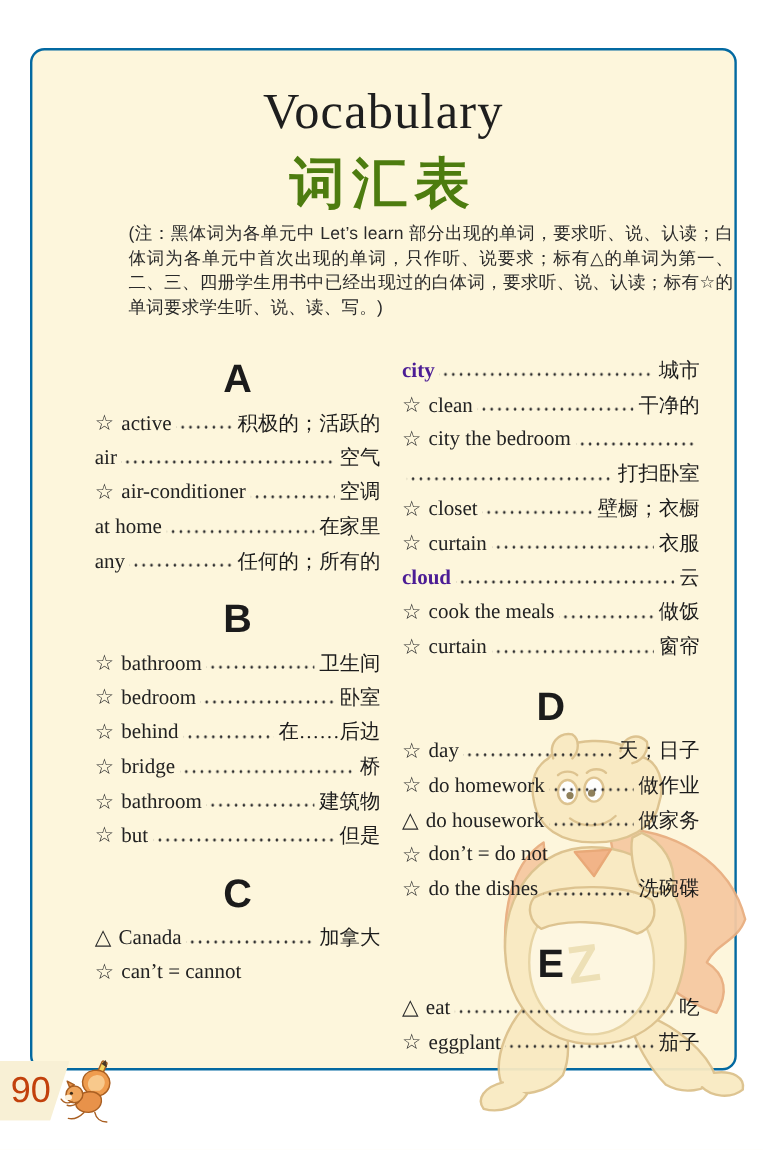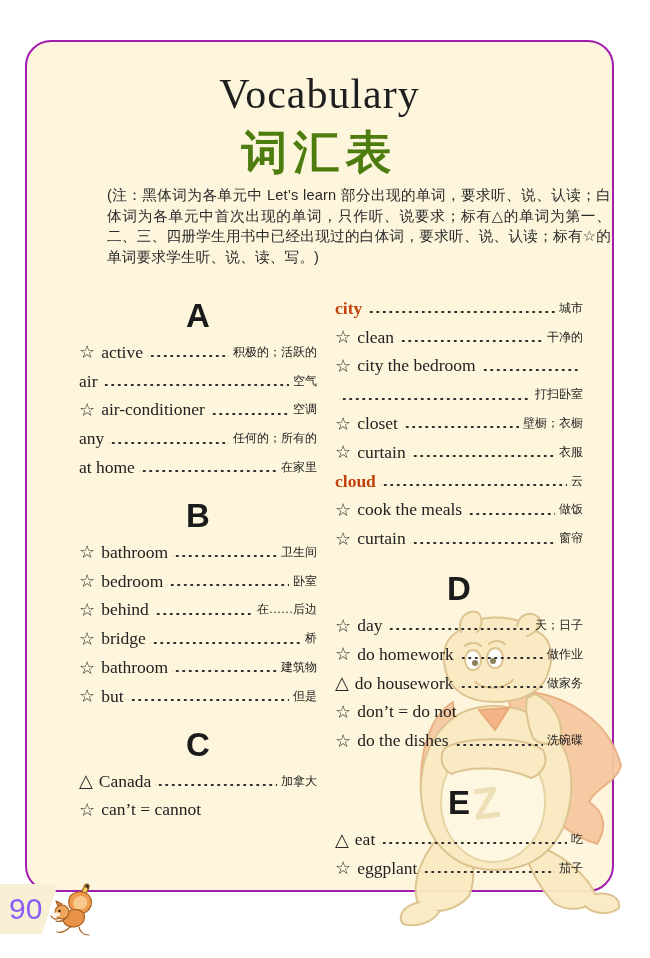--- a/index.html
+++ b/index.html
@@ -2,21 +2,21 @@
 <html><head>
 <meta charset="utf-8">
 <style>
   * { margin:0; padding:0; box-sizing:border-box; }
   html,body { width:650px; height:958px; background:#ffffff; overflow:hidden;
     font-family:"Liberation Serif","DejaVu Serif",serif; color:#262626; }
   .canvas { position:relative; width:650px; height:958px; background:#ffffff; }
 
   
   .page { position:absolute; left:25px; top:40px; width:589px; height:852px;
-    background:#fdf6dc; border:2px solid #a21caf; border-radius:26px; }
+    background:#fdf6dc; border:2px solid #0369a1; border-radius:12px; }
 
   .title-en { position:absolute; left:0; top:28px; width:100%; text-align:center;
     font-size:42px; font-weight:400; letter-spacing:1px; color:#1e1e1e; }
   .title-zh { position:absolute; left:0; top:80px; width:100%; text-align:center;
     font-family:"Liberation Sans","DejaVu Sans",sans-serif;
     font-size:46px; font-weight:700; letter-spacing:6px; color:#4d7c0f; }
 
   .note { position:absolute; left:52px; top:143px; width:504px;
     font-family:"Liberation Sans","DejaVu Sans",sans-serif;
     font-size:14.6px; line-height:20.6px; text-align:justify; color:#2a2a2a;
@@ -28,37 +28,37 @@
   .col-right { left:308px; width:248px; }
 
   .sec-h { height:44px; line-height:44px; text-align:center;
     font-family:"Liberation Sans","DejaVu Sans",sans-serif;
     font-size:33px; font-weight:700; color:#1b1b1b; }
 
   .vrow { display:flex; align-items:center; height:28.8px;
     font-size:17.5px; color:#222; white-space:nowrap; }
   .star { font-size:18px; margin-right:6px; flex:0 0 auto; color:#2b2b2b; }
   .term { flex:0 0 auto; }
-  .term.bold { font-weight:700; color:#c2410c; }
+  .term.bold { font-weight:700; color:#4c1d95; }
   .leader { flex:1 1 12px; min-width:12px; height:100%; margin:0 4px;
     background-image:radial-gradient(circle,#2e2e2e 1.05px,rgba(0,0,0,0) 1.35px);
     background-size:6.5px 6px; background-repeat:repeat-x;
     background-position:2px 67%; }
-  .def { flex:0 0 auto; font-size:12px; color:#1c1c1c; }
+  .def { flex:0 0 auto; font-size:17px; color:#1c1c1c; }
 
   
   .monkey { position:absolute; left:330px; top:556px; z-index:1; opacity:0.95; }
   .squirrel { position:absolute; left:46px; top:882px; z-index:3; }
 
   
   .page-tab { position:absolute; left:0; top:884px; width:58px; height:50px;
     background:#f8f0d5; clip-path:polygon(0 0,100% 0,72% 100%,0 100%);
     z-index:2; display:flex; align-items:center; }
   .page-num { font-family:"Liberation Sans","DejaVu Sans",sans-serif;
-    font-size:30px; color:#8b5cf6; padding-left:9px; }
+    font-size:30px; color:#c2410c; padding-left:9px; }
 </style>
 </head>
 <body>
 
 <div class="canvas">
 
   <div class="page">
 
     <div class="title-en">Vocabulary</div>
     <div class="title-zh">词汇表</div>
@@ -118,28 +118,28 @@
           <span class="leader"></span>
           <span class="def">空气</span>
         </div>
         <div class="vrow">
           <span class="star">☆</span>
           <span class="term">air-conditioner</span>
           <span class="leader"></span>
           <span class="def">空调</span>
         </div>
         <div class="vrow">
+          <span class="term">at home</span>
+          <span class="leader"></span>
+          <span class="def">在家里</span>
+        </div>
+        <div class="vrow">
           <span class="term">any</span>
           <span class="leader"></span>
           <span class="def">任何的；所有的</span>
-        </div>
-        <div class="vrow">
-          <span class="term">at home</span>
-          <span class="leader"></span>
-          <span class="def">在家里</span>
         </div>
         <div class="sec-h" style="margin-top: 12px;">B</div>
         <div class="vrow">
           <span class="star">☆</span>
           <span class="term">bathroom</span>
           <span class="leader"></span>
           <span class="def">卫生间</span>
         </div>
         <div class="vrow">
           <span class="star">☆</span>

